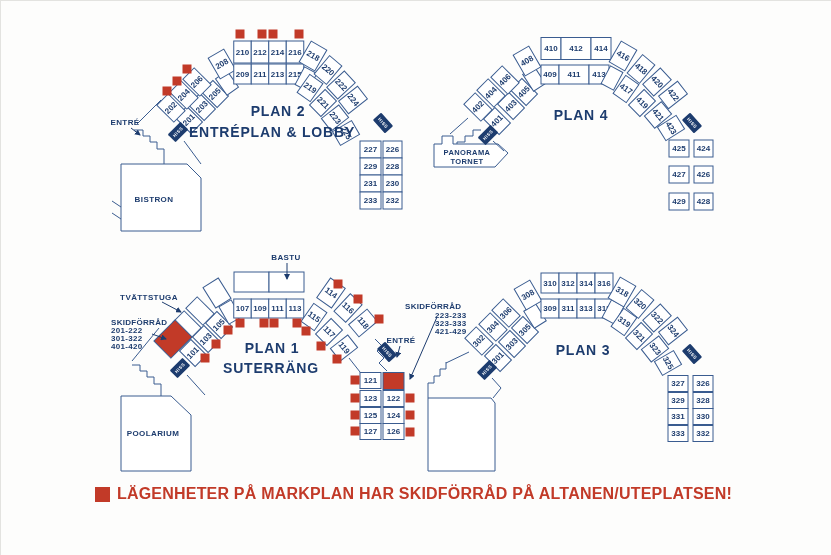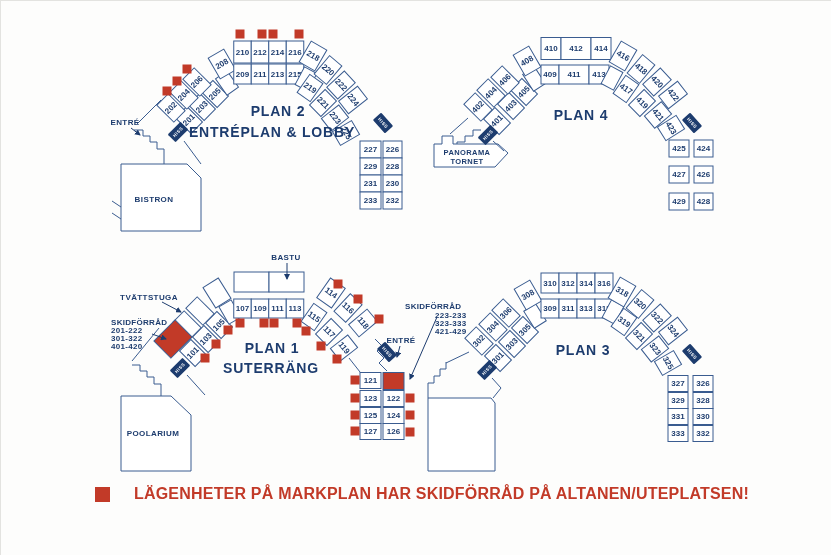--- a/index.html
+++ b/index.html
@@ -1,20 +1,20 @@
 <!DOCTYPE html>
 <html><head>
 <meta charset="utf-8">
 <style>
   html,body{margin:0;padding:0;background:#eee;}
   .page{position:relative;width:831px;height:555px;background:#fdfdfc;border:1px solid #e3e3e0;
         font-family:"Liberation Sans",sans-serif;overflow:hidden;}
   svg{position:absolute;left:0;top:0;}
   svg text{font-family:"Liberation Sans",sans-serif;font-weight:bold;}
-  .legend{position:absolute;left:94px;top:484px;display:flex;align-items:center;gap:24px;
+  .legend{position:absolute;left:94px;top:484px;display:flex;align-items:center;gap:7px;
           font-weight:bold;font-size:16px;letter-spacing:0.2px;white-space:nowrap;}
   .legend-square{display:inline-block;width:15px;height:15px;flex:0 0 auto;}
 </style>
 </head>
 <body>
 
 <div class="page">
   <svg id="map" width="831" height="555" viewBox="0 0 831 555">
       <defs>
         <marker id="arr" refX="5" refY="3" markerWidth="6" markerHeight="6" orient="auto">

